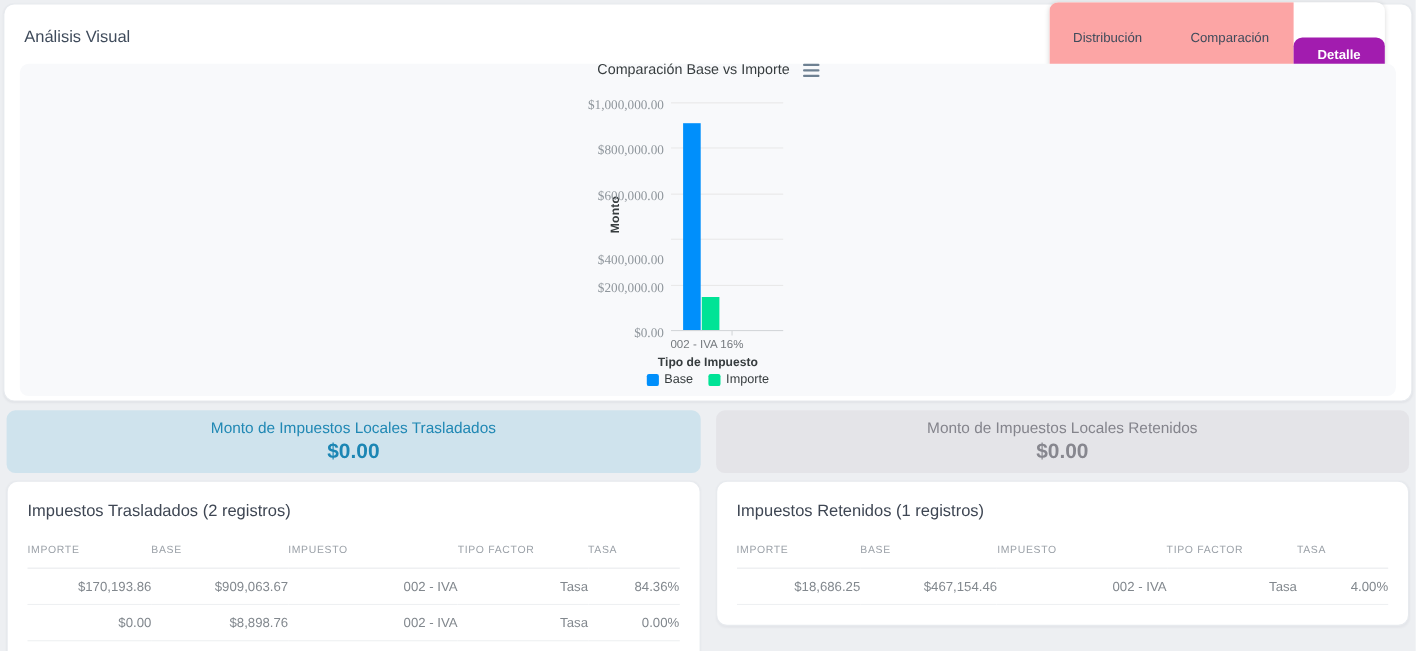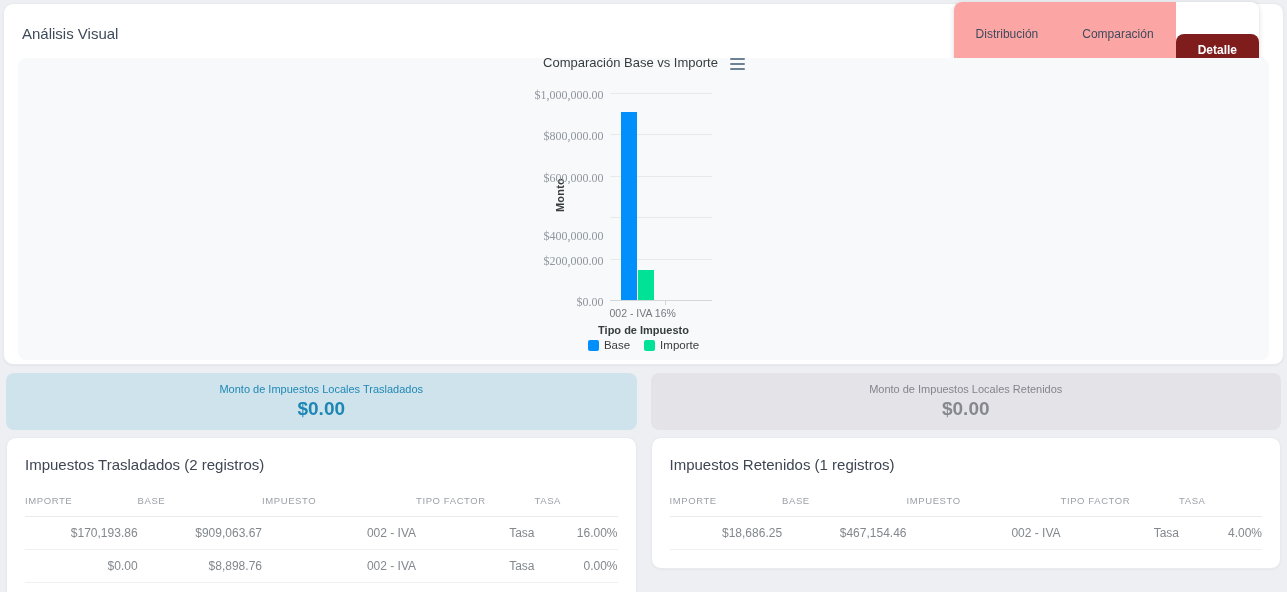--- a/index.html
+++ b/index.html
@@ -70,21 +70,21 @@
   .legend { position: absolute; left: 0; right: 0; top: 284px; display: flex; justify-content: center; gap: 14px; }
   .legend-item { display: flex; align-items: center; gap: 5px; font-size: 11.5px; color: #373d3f; cursor: pointer; }
   .legend-marker { width: 11px; height: 11px; border-radius: 2px; display: inline-block; }
 
   
   .summary-row { display: flex; gap: 14px; margin: 8px 3px 0; padding: 0 0; }
   .summary-card {
     flex: 1; height: 57px; border-radius: 8px;
     display: flex; flex-direction: column; align-items: center; justify-content: center; gap: 3px;
   }
-  .summary-label { font-size: 11px; }
+  .summary-label { font-size: 14px; }
   .summary-value { font-size: 19px; font-weight: bold; }
 
   
   .tables-row { display: flex; gap: 14px; margin: 7px 3px 0; align-items: flex-start; }
   .table-card {
     flex: 1; background: #fff; border: 1px solid #e7eaee; border-radius: 10px;
     box-shadow: 0 1px 2px rgba(16,24,40,.04); padding: 16px 18px 18px;
   }
   .table-card.tall { padding-bottom: 26px; }
   .table-title { font-size: 15px; color: #3e4653; margin: 2px 0 16px; }
@@ -104,21 +104,21 @@
 <body>
 
 <div class="page">
 
   <div class="analysis-card">
     <div class="card-header">
       <div class="page-title">Análisis Visual</div>
       <div class="tab-group">
         <button class="tab">Distribución</button>
         <button class="tab">Comparación</button>
-        <button class="tab active" id="active-tab" style="background: #7f1d1d; color: rgb(255, 255, 255); margin-top: 32px;">Detalle</button>
+        <button class="tab active" id="active-tab" style="background: #a21caf; color: rgb(255, 255, 255); margin-top: 32px;">Detalle</button>
       </div>
     </div>
 
     <div class="chart-panel">
       <div class="chart-wrapper">
         <div class="chart-title">Comparación Base vs Importe</div>
         <div class="chart-menu">
           <span></span>
             <span></span>
             <span></span>
@@ -189,21 +189,21 @@
               <th>TIPO FACTOR</th>
               <th>TASA</th>
             </tr>
           </thead>
         <tbody>
             <tr>
               <td>$170,193.86</td>
               <td>$909,063.67</td>
               <td>002 - IVA</td>
               <td>Tasa</td>
-              <td>16.00%</td>
+              <td>84.36%</td>
             </tr>
             <tr>
               <td>$0.00</td>
               <td>$8,898.76</td>
               <td>002 - IVA</td>
               <td>Tasa</td>
               <td>0.00%</td>
             </tr>
           </tbody>
       </table>

